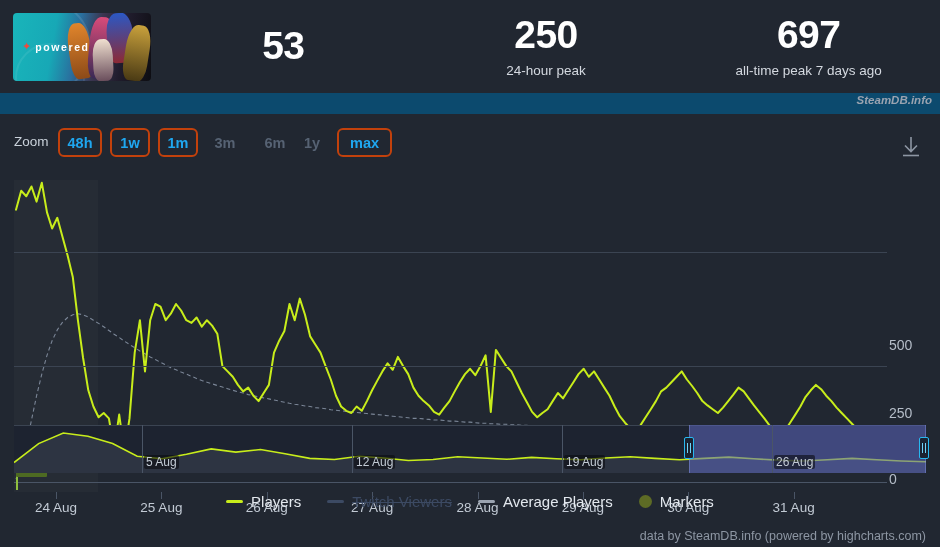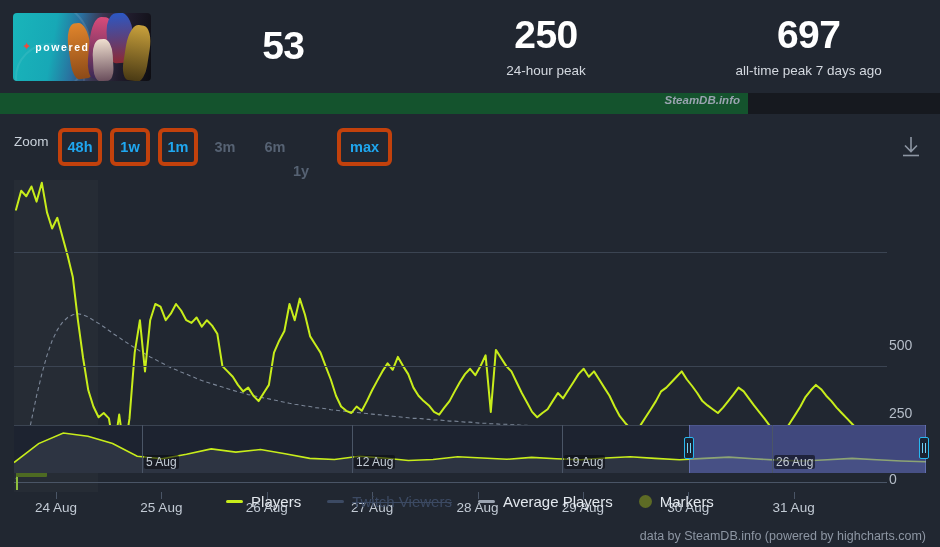--- a/index.html
+++ b/index.html
@@ -48,51 +48,51 @@
   .fig.e { left: 30px; top: 26px; width: 20px; height: 42px; background: linear-gradient(180deg,#f0e0d0,#6a4e5c); transform: rotate(-3deg); }
 
   .stat { flex: 1; text-align: center; }
   .stat .num {
     color: #ffffff; font-size: 39px; font-weight: 700; line-height: 1.05;
     letter-spacing: -0.5px;
   }
   .stat .lbl { color: #d4d9e0; font-size: 13.5px; margin-top: 7px; }
 
   .brandbar {
-    position: absolute; left: 0; top: 93px; width: 748px; height: 21px;
-    background: #14532d;
+    position: absolute; left: 0; top: 93px; width: 940px; height: 21px;
+    background: #0c4a6e;
   }
   .brandbar .txt {
     position: absolute; right: 8px; top: 1px;
     color: #9aa3b0; font-size: 11.5px; font-style: italic; font-weight: 600;
   }
 
   
   .panel {
     position: absolute; left: 0; top: 114px; width: 940px; height: 433px;
     background: #212731;
   }
 
   .zoombar { position: absolute; left: 0; top: 0; width: 940px; height: 55px; }
   .zoom-label {
     position: absolute; left: 14px; top: 20px; color: #c9d1da; font-size: 13.5px;
   }
   .zbtn {
-    position: absolute; top: 14px; height: 38px;
+    position: absolute; top: 14px; height: 29px;
     display: flex; align-items: center; justify-content: center;
     font-size: 14.5px; font-weight: 700; border-radius: 6px;
-    color: #1fa7f0; border: 4px solid #c2410c; background: transparent;
+    color: #1fa7f0; border: 2px solid #c2410c; background: transparent;
   }
   .zbtn.off { color: #566273; border-color: transparent; font-weight: 700; }
   .zbtn.b48  { left: 58px;  width: 44px; }
   .zbtn.b1w  { left: 110px; width: 40px; }
   .zbtn.b1m  { left: 158px; width: 40px; }
   .zbtn.b3m  { left: 206px; width: 38px; }
   .zbtn.b6m  { left: 256px; width: 38px; }
-  .zbtn.b1y  { left: 284px; width: 34px; margin-top: 24px; }
+  .zbtn.b1y  { left: 295px; width: 34px; }
   .zbtn.bmax { left: 337px; width: 55px; }
   .dl-wrap { position: absolute; left: 896px; top: 20px; width: 30px; height: 26px; }
 
   
   .plot {
     position: absolute; left: 14px; top: 66px; width: 873px; height: 312px;
   }
   .gridline { position: absolute; left: 0; width: 873px; height: 1px; background: #3b4452; }
   .g500 { top: 72px; }
   .g250 { top: 186px; }

